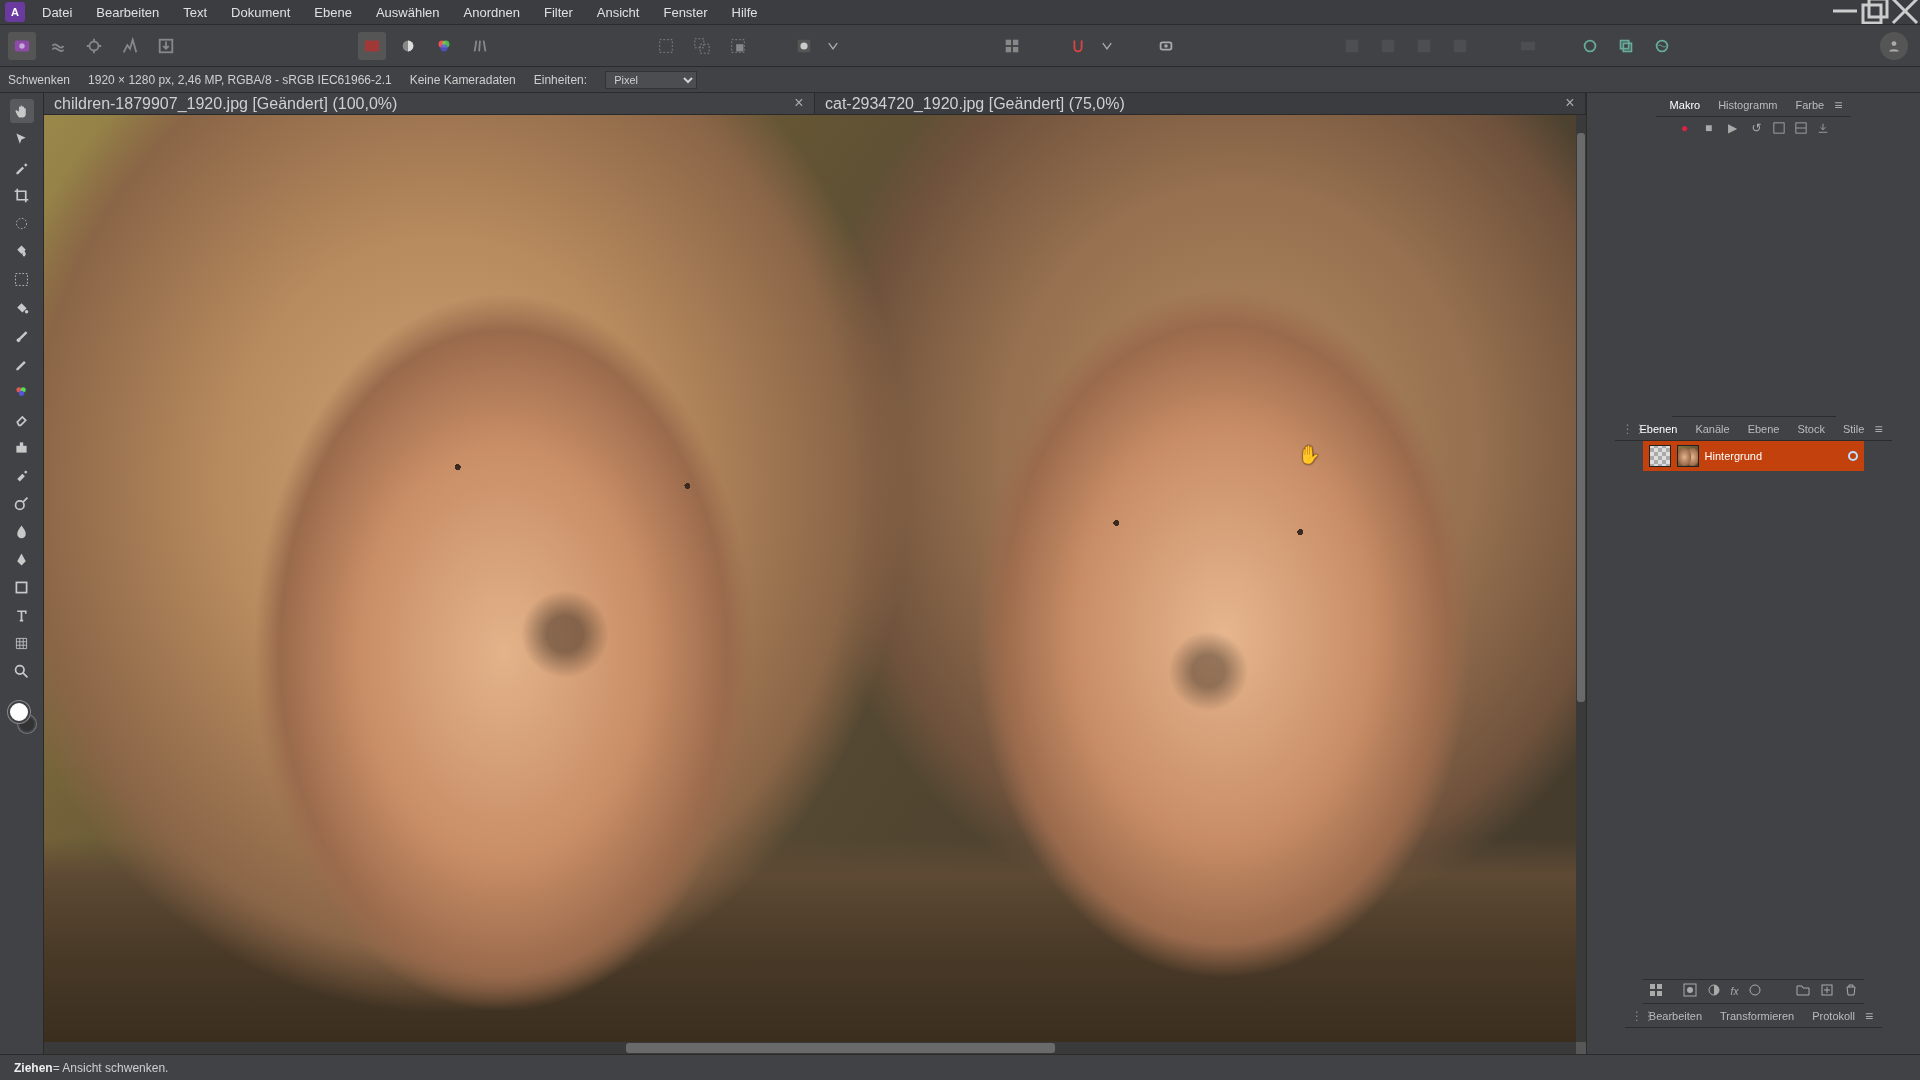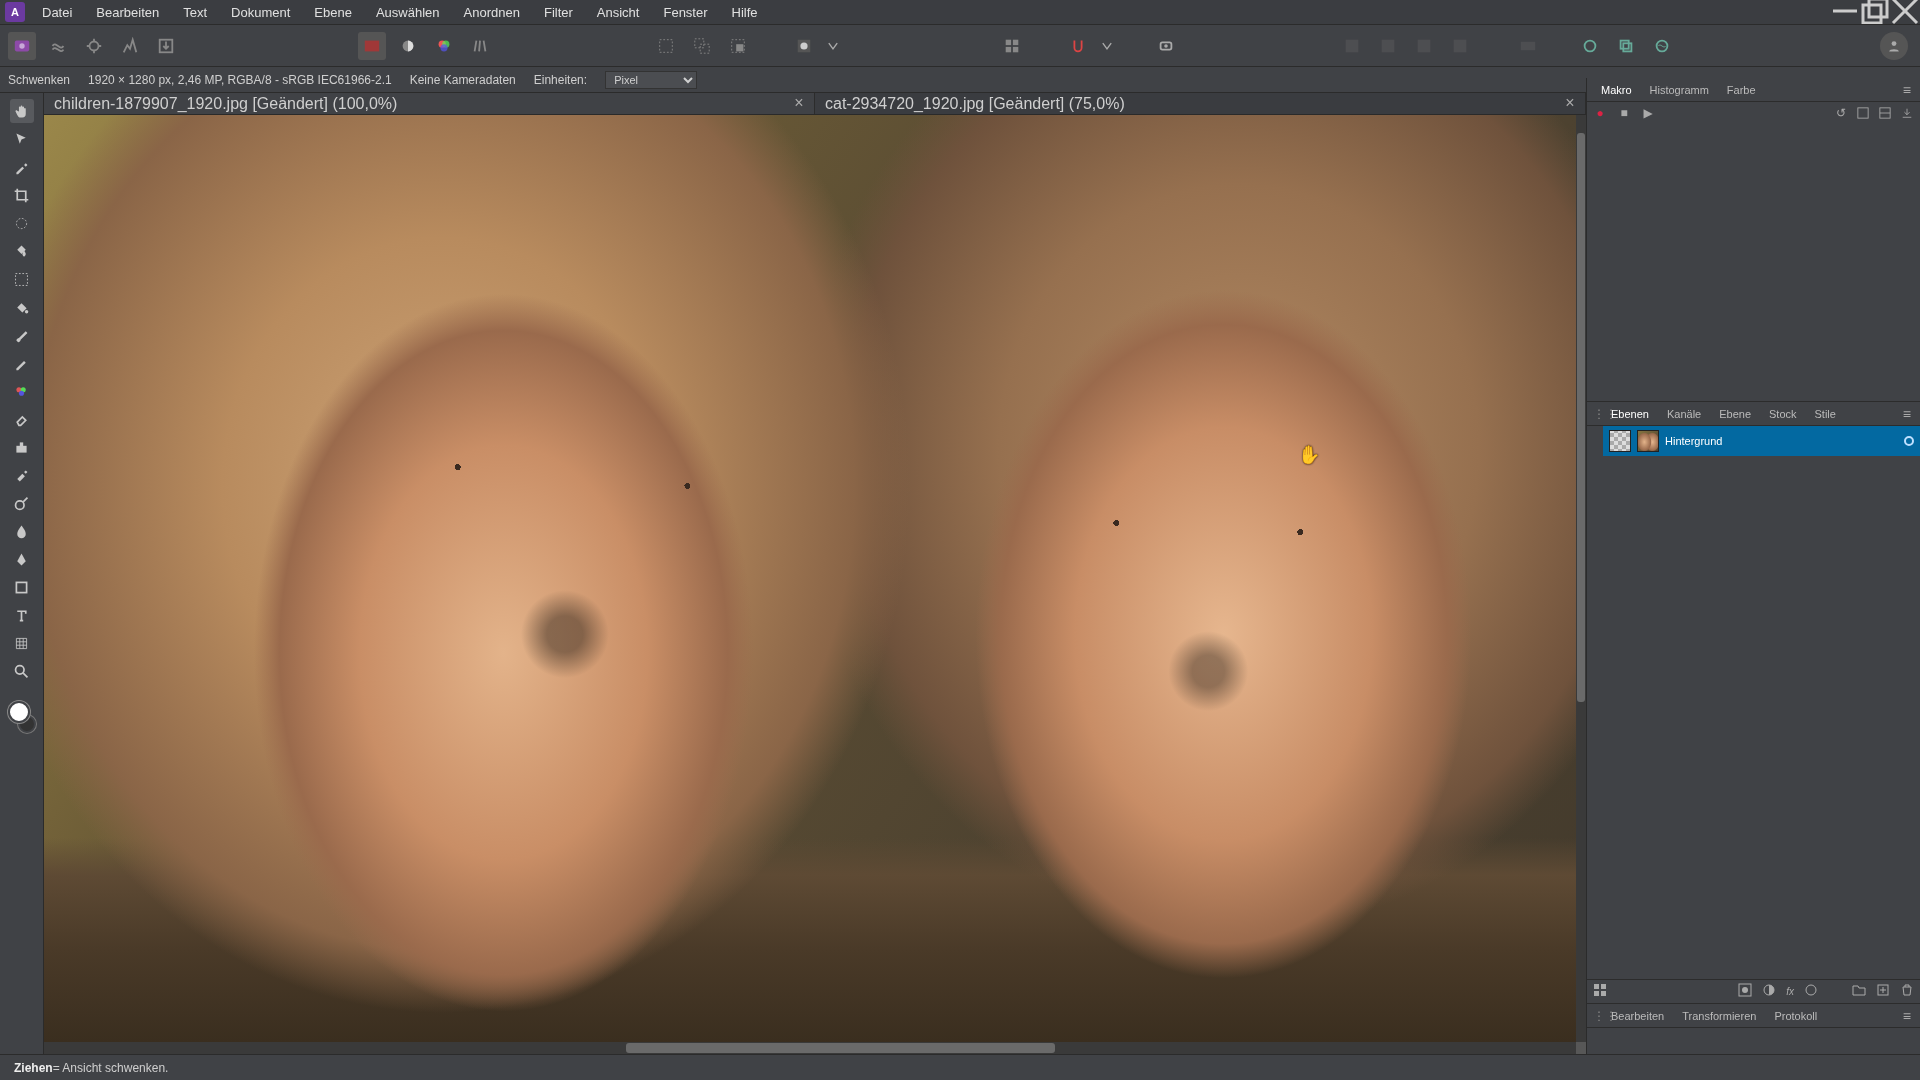--- a/index.html
+++ b/index.html
@@ -65,39 +65,39 @@
     linear-gradient(180deg, transparent 0%, transparent 78%, #5e4a34 82%, #4a3a28 90%, #3a2e1f 100%),
     linear-gradient(125deg, #9a874a 0%, #86733f 12%, #6a5a36 28%, #5b4d33 45%, #4d4230 70%, #433a2c 100%);
 }
 #cursor { position:absolute; left:1266px; top:340px; color:#fff; font-size:18px; pointer-events:none; text-shadow:0 0 2px #000; transform:translate(-50%,-50%); }
 #vscroll { position:absolute; top:0; right:0; bottom:12px; width:10px; background:#3a3a3a; }
 #vscroll .thumb { position:absolute; top:18px; bottom:340px; left:1px; right:1px; background:#6a6a6a; border-radius:3px; }
 #hscroll { position:absolute; left:0; right:10px; bottom:0; height:12px; background:#3a3a3a; }
 #hscroll .thumb { position:absolute; left:38%; width:28%; top:1px; bottom:1px; background:#6a6a6a; border-radius:3px; }
 
 
-#rightcol { position:absolute; top:78px; right:0; width:334px; bottom:26px; background:#404246; border-left:1px solid #2b2b2b; display:flex; flex-direction:column; }
+#rightcol { position:absolute; top:93px; right:0; width:334px; bottom:26px; background:#404246; border-left:1px solid #2b2b2b; display:flex; flex-direction:column;align-items:center; }
 .panel-tabs { height:24px; display:flex; align-items:center; padding:0 6px; border-bottom:1px solid #2c2c2c; }
 .ptab { padding:3px 8px; font-size:11px; color:#bbb; margin-right:2px; }
 .ptab.active { color:#fff; }
 .panel-menu { margin-left:auto; color:#aaa; font-size:14px; letter-spacing:1px; padding-right:2px; }
 #macro-body { height:300px; border-bottom:1px solid #2c2c2c; }
 #macro-tb { height:22px; display:flex; align-items:center; padding:0 6px; gap:10px; }
 .micon { width:14px; height:14px; display:flex; align-items:center; justify-content:center; color:#aaa; }
 .micon.rec { color:#d24; }
 #macro-tb-right { margin-left:auto; display:flex; gap:8px; }
 
 #layers-body { flex:1; display:flex; flex-direction:column; border-bottom:1px solid #2c2c2c; }
 #layer-opts { height:26px; display:flex; align-items:center; padding:0 8px; font-size:11px; color:#bbb; gap:6px; border-bottom:1px solid #2c2c2c; }
 #layer-opts select,#opacity-field { background:#4b4d51; color:#d0d0d0; border:1px solid #333; height:18px; font-size:11px; }
 #opacity-field{ width:56px; padding-left:4px;}
 #blend-sel{ width:94px; padding-left:4px; }
 .ogear{ width:16px; height:16px; color:#aaa; display:flex; align-items:center; justify-content:center;}
 #layerlist { flex:1; overflow:auto; }
-.layer-row { height:30px; display:flex; align-items:center; padding:4px 6px; gap:6px; background:#0369a1;margin-left:16px; }
+.layer-row { height:30px; display:flex; align-items:center; padding:4px 6px; gap:6px; background:#c2410c; }
 .lthumb-bg { width:22px;height:22px;background:repeating-conic-gradient(#aaa 0 25%,#ddd 0 50%) 0/8px 8px;border:1px solid #222; }
 .lthumb { width:22px;height:22px;border:1px solid #222;
   background:
     radial-gradient(ellipse 9px 12px at 32% 55%, #e3b38a 0%, #9a6a4c 70%, transparent 80%),
     radial-gradient(ellipse 9px 12px at 72% 55%, #e6b68e 0%, #9a6a4c 70%, transparent 80%),
     linear-gradient(125deg,#86733f,#4d4230);
 }
 .lname { font-size:11px; color:#fff; }
 .lvis { margin-left:auto; width:10px; height:10px; border-radius:50%; border:2px solid #bfe0ff; }
 #layer-bottombar { height:24px; border-top:1px solid #2c2c2c; display:flex; align-items:center; padding:8px 6px; gap:10px; color:#aaa; }

